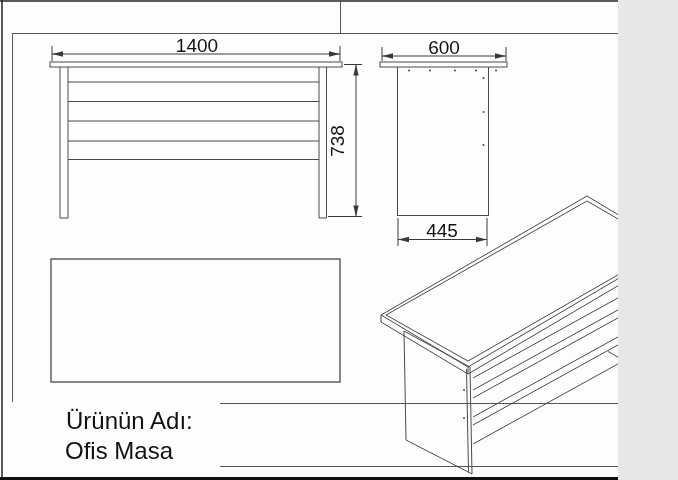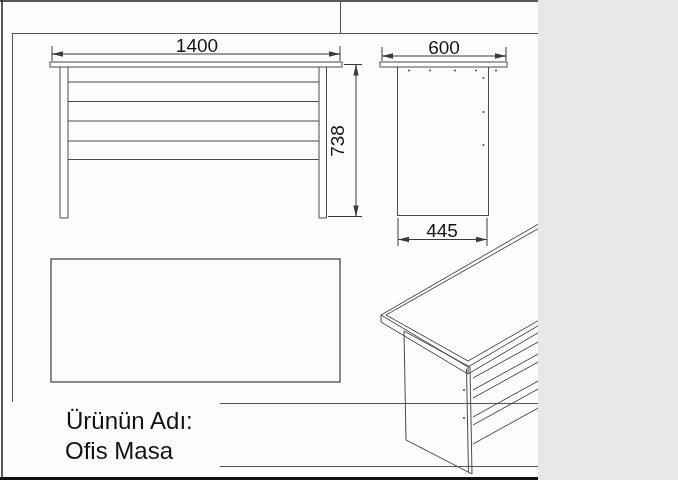--- a/index.html
+++ b/index.html
@@ -1,18 +1,18 @@
 <!DOCTYPE html>
 <html><head>
 <meta charset="utf-8">
 <style>
   html,body{margin:0;padding:0;background:#e8e8e8;}
   .sheet{
     position:relative;
-    width:538px;height:480px;
+    width:618px;height:480px;
     background:#fdfdfd;
     font-family:"Liberation Sans", sans-serif;
     overflow:hidden;
   }
   svg{position:absolute;left:0;top:0;}
   .thin  {stroke:#4a4a4a;stroke-width:1;fill:none;}
   .thin2 {stroke:#4a4a4a;stroke-width:1.3;fill:none;}
   .dim   {stroke:#3a3a3a;stroke-width:1;fill:none;}
   .frame {stroke:#555;stroke-width:1;fill:none;}
   .border{stroke:#222;stroke-width:1.5;fill:none;}

